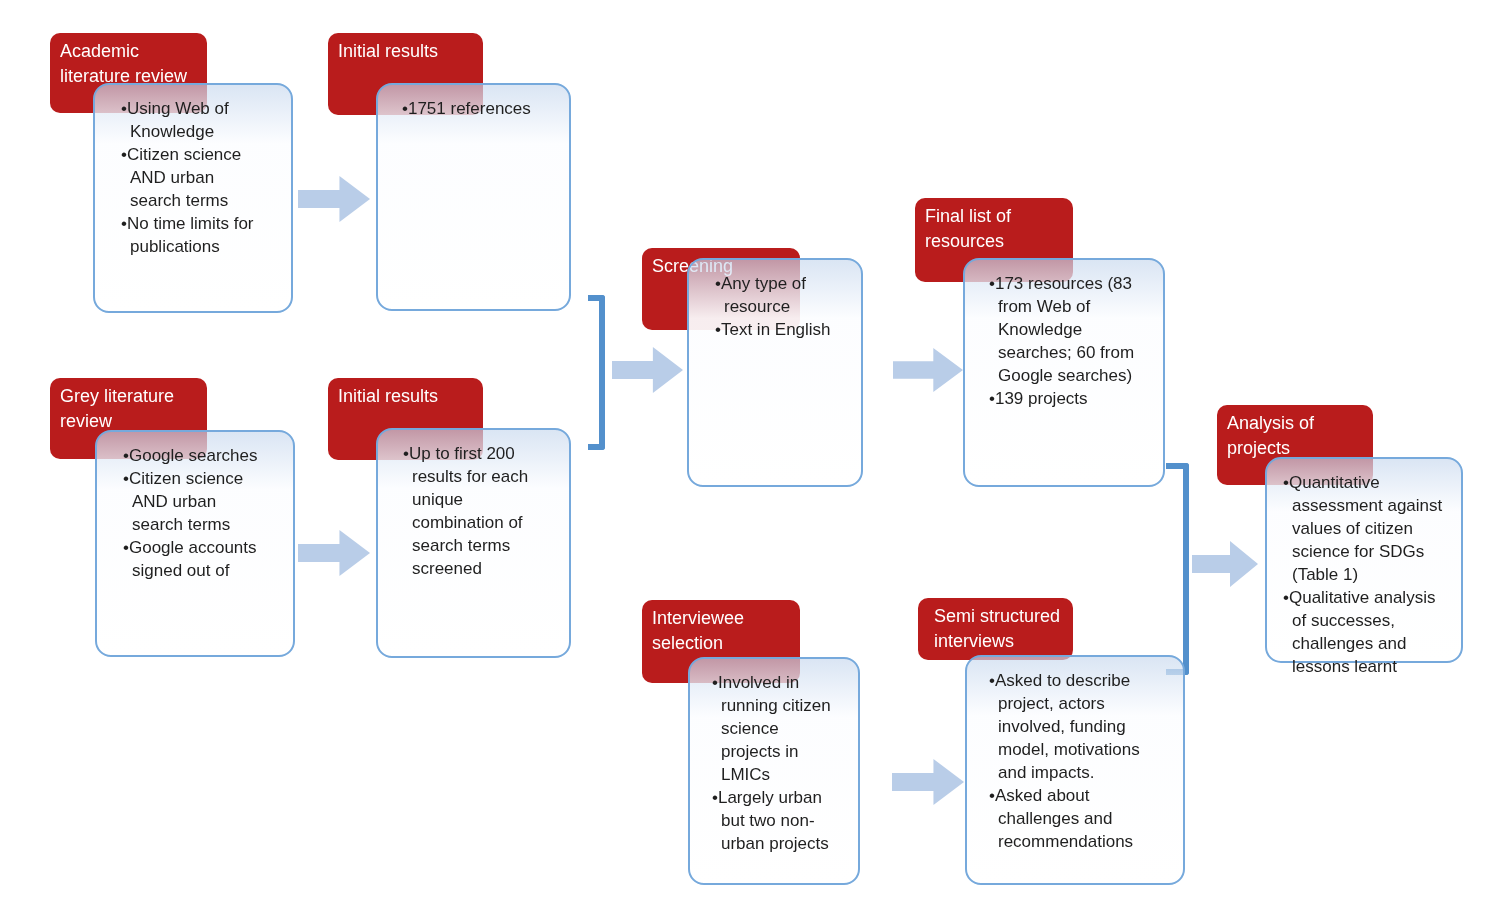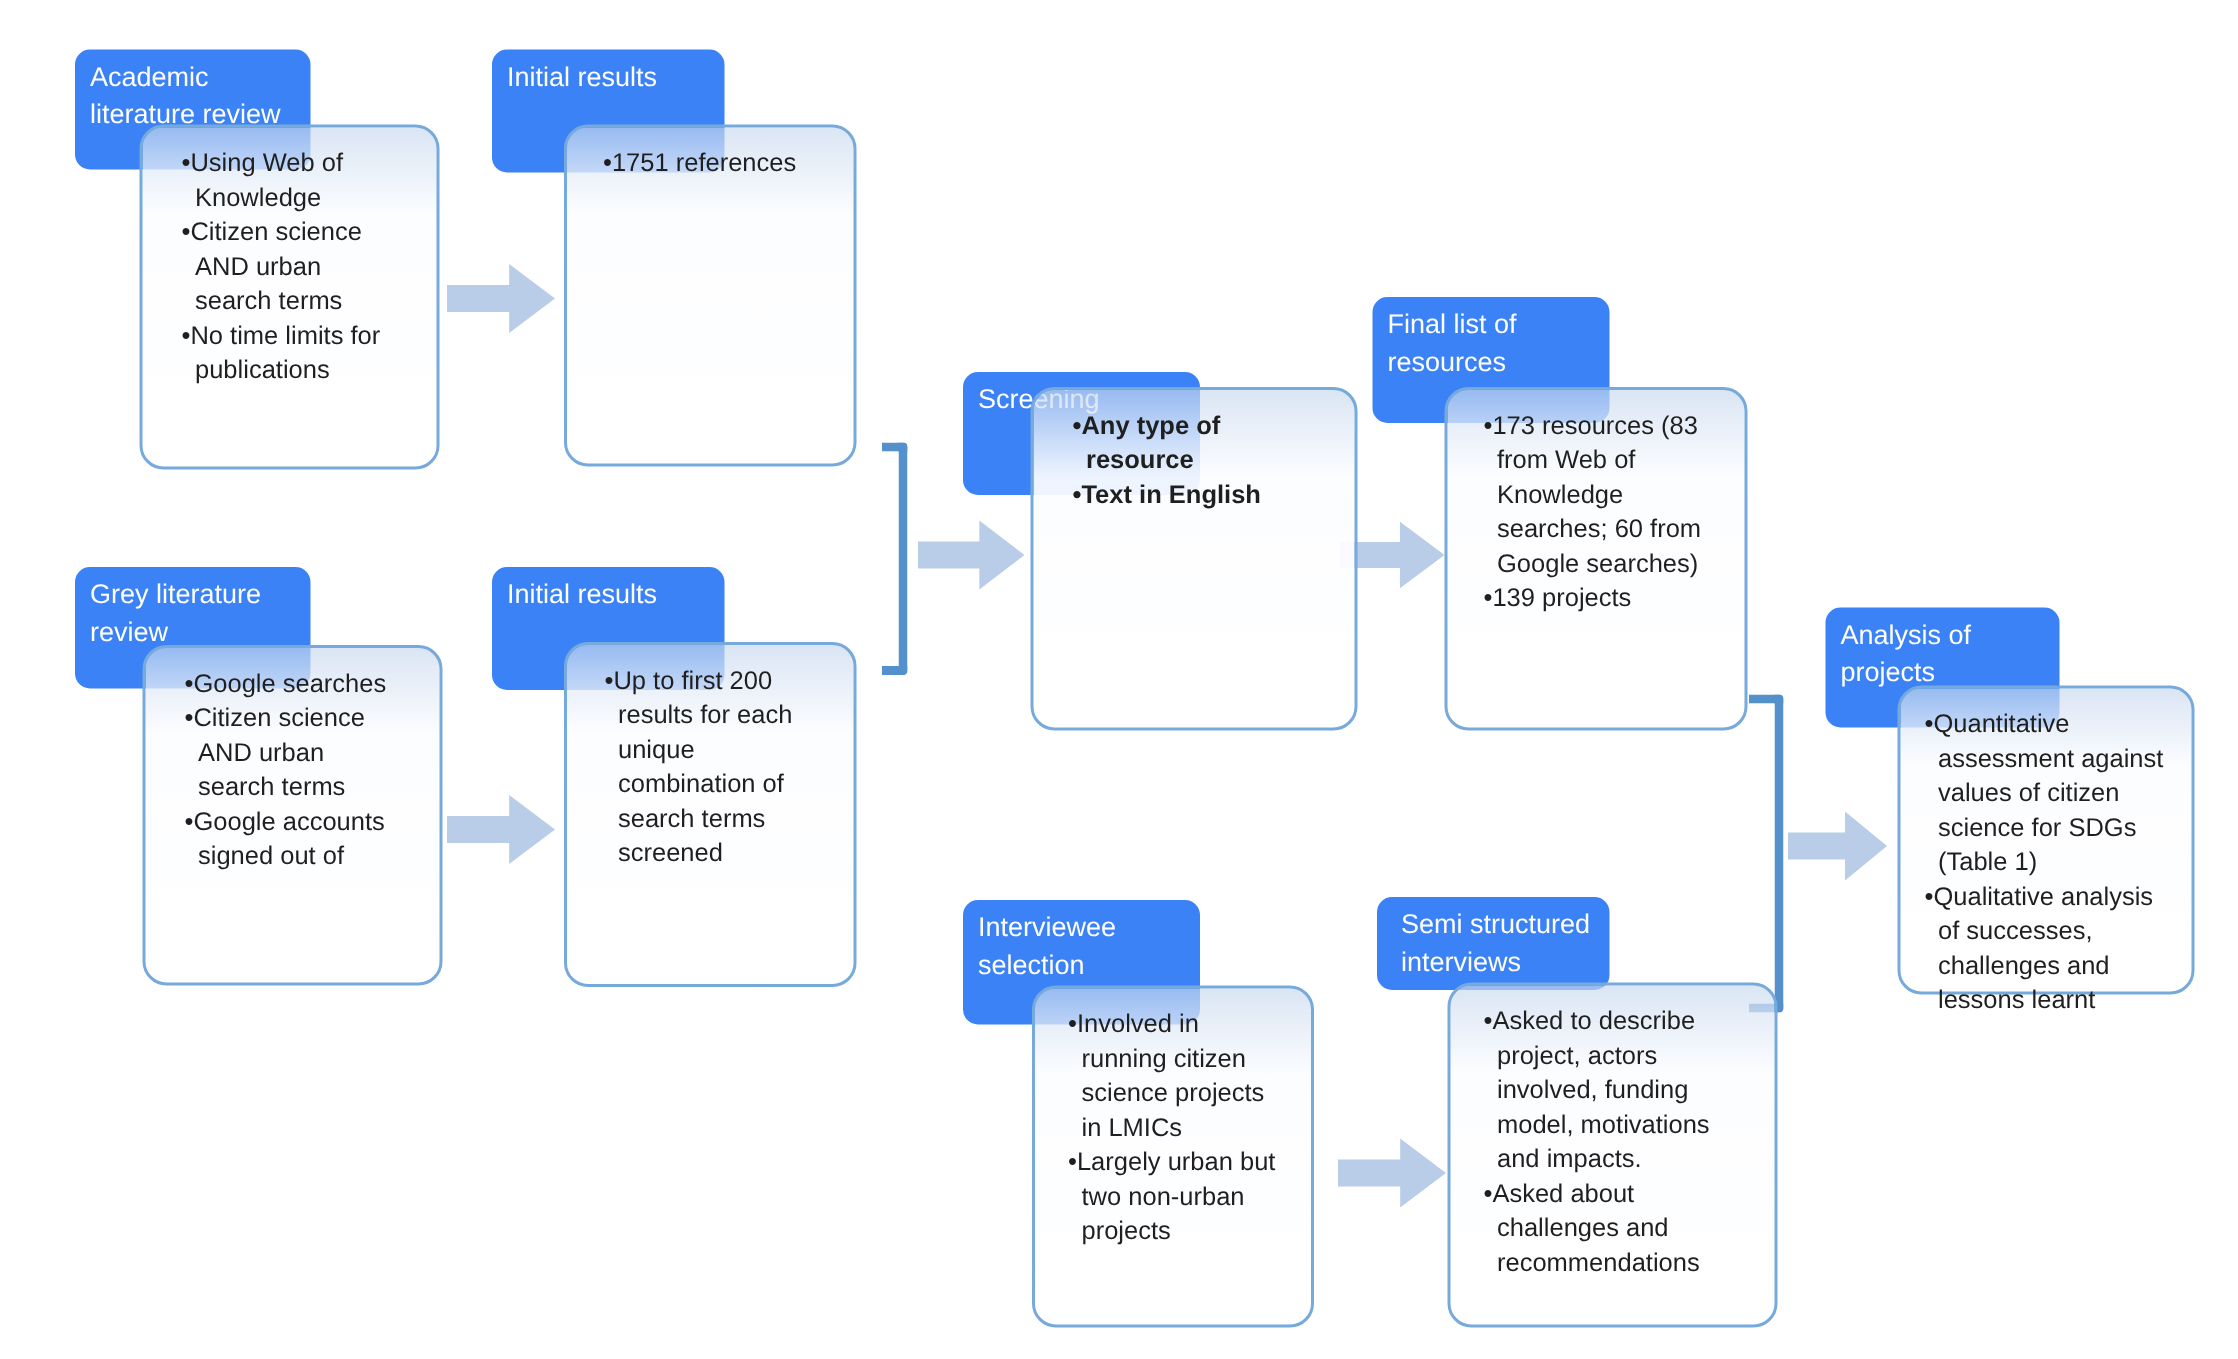--- a/index.html
+++ b/index.html
@@ -10,21 +10,21 @@
   }
   .canvas {
     position: relative;
     width: 1492px;
     height: 906px;
     background: #ffffff;
     overflow: hidden;
   }
   .hdr {
     position: absolute;
-    background: #3b82f6;
+    background: #b91c1c;
     border-radius: 10px;
     color: #ffffff;
     font-size: 18px;
     line-height: 25px;
     padding: 6px 8px 0 10px;
     box-sizing: border-box;
     z-index: 1;
   }
   .box {
     position: absolute;
@@ -118,21 +118,21 @@
 
   <div class="bracket" style="left:588px; top:295px; width:17px; height:155px;"></div>
 
   <div class="arrow" style="left:612px; top:344px; width:71px; height:52px;">
     <svg viewBox="0 0 66 52" preserveAspectRatio="none" aria-hidden="true">
       <path d="M0,17 L38,17 L38,3 L66,26 L38,49 L38,35 L0,35 Z" fill="#b9cde8"></path>
     </svg>
   </div>
 
   <div class="hdr" style="left:642px; top:200px; width:158px; height:82px;margin-top:48px;">Screening</div>
-  <div class="box" style="left:687px; top:258px; width:218px; height:229px; padding:12px 26px 8px 26px;font-weight:bold;">
+  <div class="box" style="left:687px; top:258px; width:176px; height:229px; padding:12px 26px 8px 26px;">
     <ul>
       <li>Any type of resource</li>
       <li>Text in English</li>
     </ul>
   </div>
 
   <div class="arrow" style="left:893px; top:345px; width:70px; height:50px;">
     <svg viewBox="0 0 66 52" preserveAspectRatio="none" aria-hidden="true">
       <path d="M0,17 L38,17 L38,3 L66,26 L38,49 L38,35 L0,35 Z" fill="#b9cde8"></path>
     </svg>
@@ -140,21 +140,21 @@
 
   <div class="hdr" style="left:915px; top:198px; width:158px; height:84px;">Final list of resources</div>
   <div class="box" style="left:963px; top:258px; width:202px; height:229px; padding:12px 24px 8px 24px;">
     <ul>
       <li>173 resources (83 from Web of Knowledge searches; 60 from Google searches)</li>
       <li>139 projects</li>
     </ul>
   </div>
 
   <div class="hdr" style="left:642px; top:600px; width:158px; height:83px;">Interviewee selection</div>
-  <div class="box" style="left:688px; top:657px; width:188px; height:228px; padding:12px 18px 8px 22px;">
+  <div class="box" style="left:688px; top:657px; width:172px; height:228px; padding:12px 18px 8px 22px;">
     <ul>
       <li>Involved in running citizen science projects in LMICs</li>
       <li>Largely urban but two non-urban projects</li>
     </ul>
   </div>
 
   <div class="arrow" style="left:892px; top:756px; width:72px; height:52px;">
     <svg viewBox="0 0 66 52" preserveAspectRatio="none" aria-hidden="true">
       <path d="M0,17 L38,17 L38,3 L66,26 L38,49 L38,35 L0,35 Z" fill="#b9cde8"></path>
     </svg>

